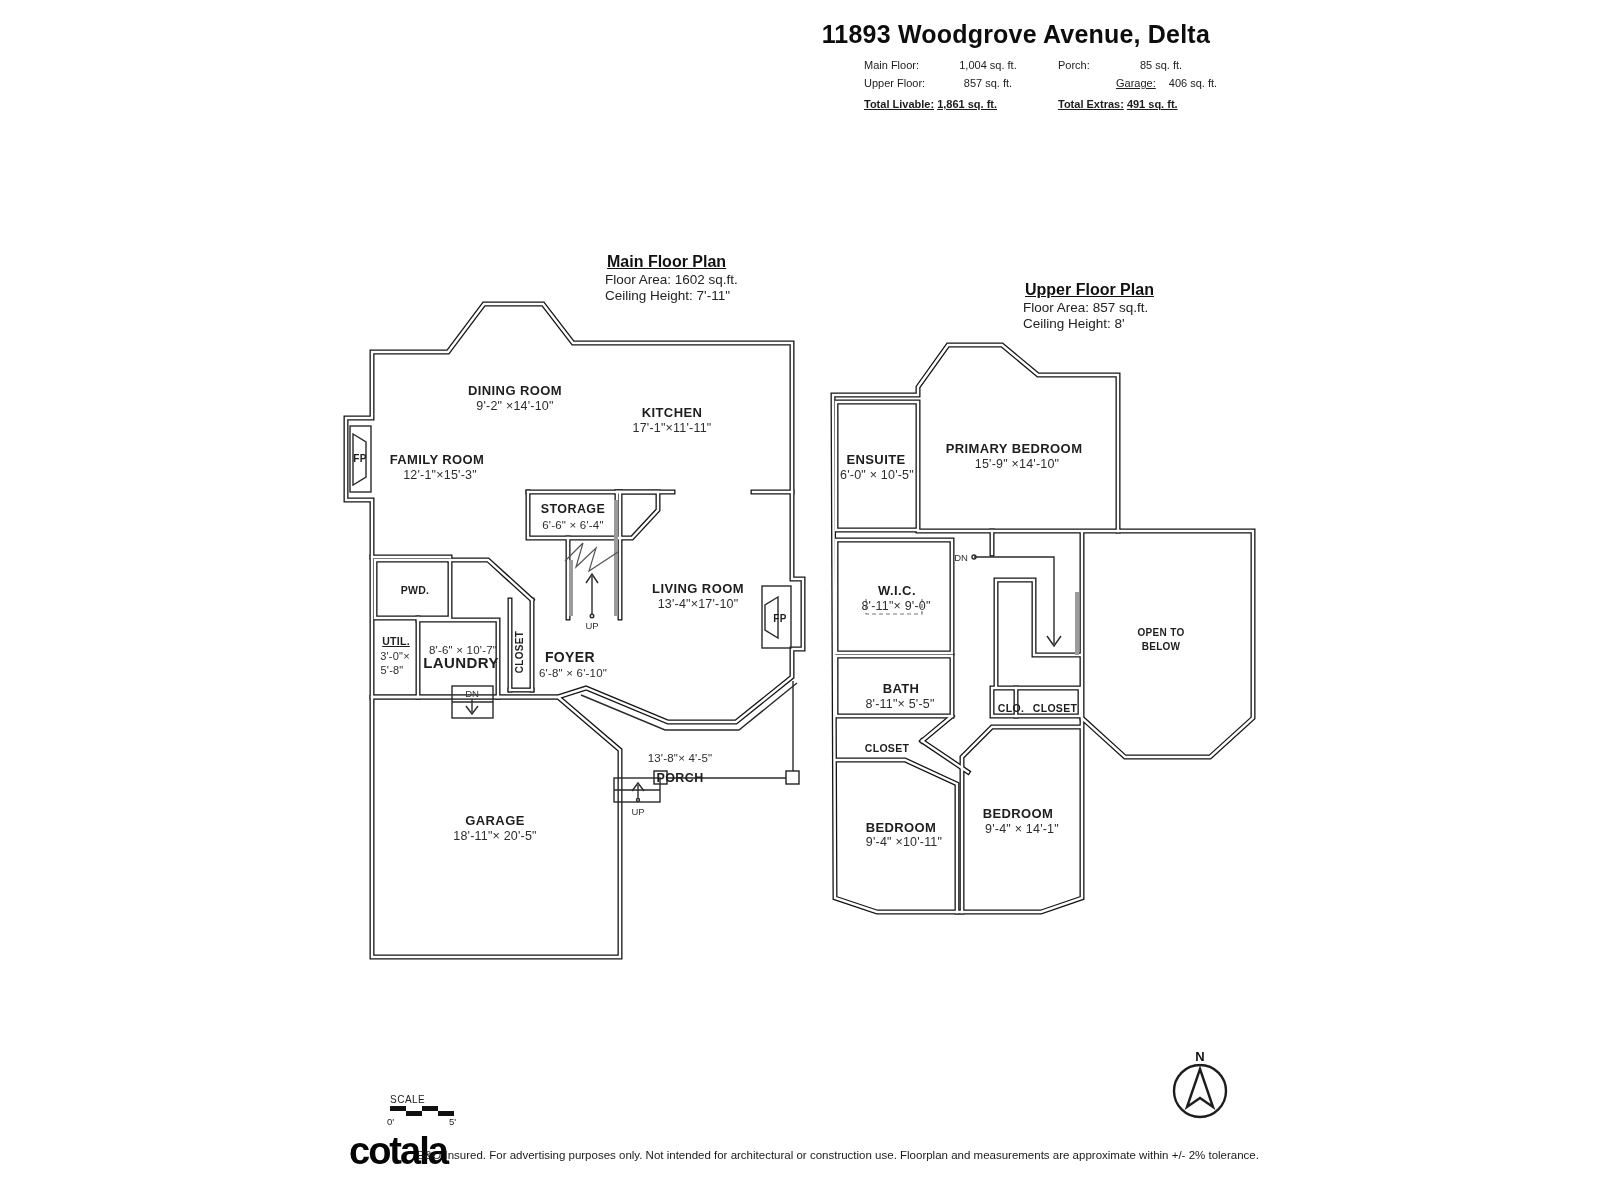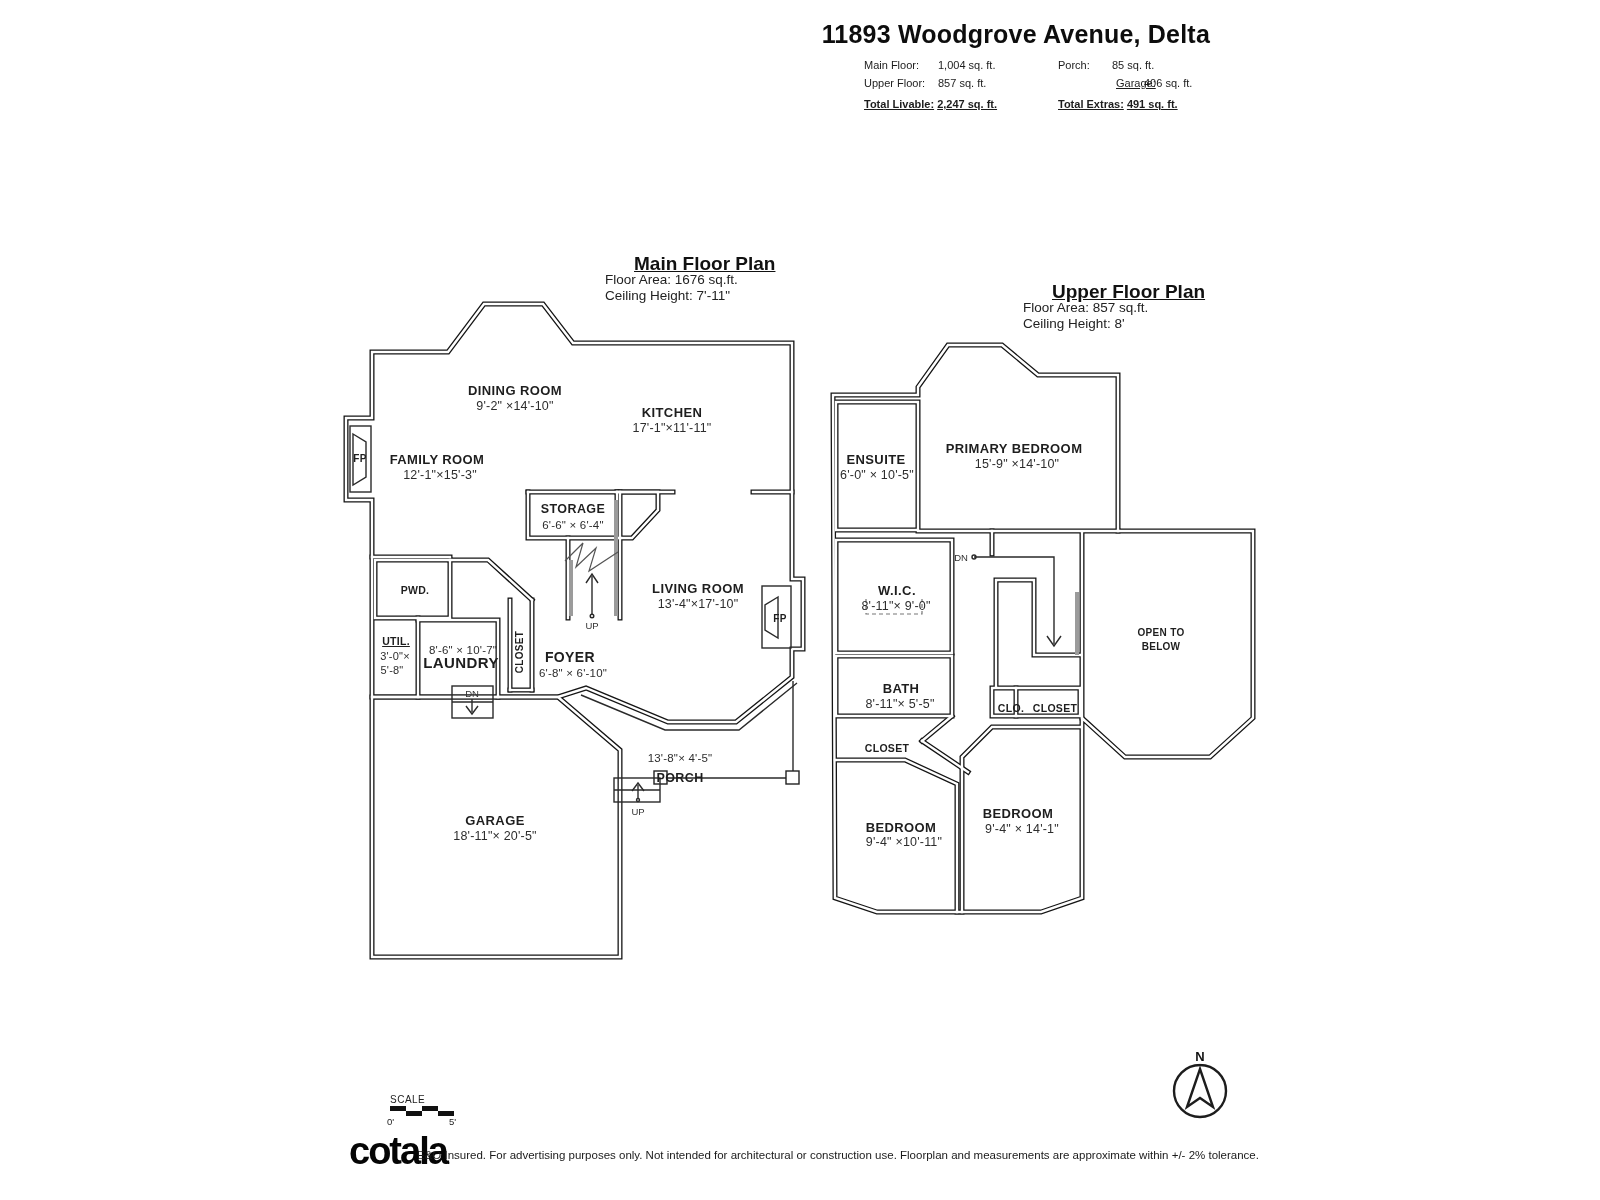--- a/index.html
+++ b/index.html
@@ -16,23 +16,23 @@
   .sbar{fill:#111;}
   .lbl{position:absolute;transform:translate(-50%,-50%);white-space:nowrap;text-align:center;color:#1e1e1e;}
   .rname{font-weight:bold;font-size:13px;letter-spacing:.4px;}
   .rdims{font-size:12.5px;color:#2d2d2d;letter-spacing:.2px;}
   .sm{font-weight:bold;font-size:10px;letter-spacing:.3px;}
   .sm2{font-weight:bold;font-size:10.5px;letter-spacing:.3px;}
   .tiny{font-size:9.5px;color:#333;}
   .rot{transform:translate(-50%,-50%) rotate(-90deg);}
   .hdr-title{position:absolute;left:700px;top:20px;width:510px;text-align:right;font-size:25px;font-weight:bold;color:#0d0d0d;letter-spacing:.2px;}
   .stat{position:absolute;font-size:11px;color:#1c1c1c;}
-  .statv{text-align:left;}
+  .statv{text-align:center;}
   .stat b{font-weight:bold;text-decoration:underline;}
-  .plan-title{position:absolute;font-size:19px;font-weight:bold;text-decoration:underline;color:#111;margin-left:27px;}
+  .plan-title{position:absolute;font-size:16px;font-weight:bold;text-decoration:underline;color:#111;}
   .plan-sub{position:absolute;font-size:13.5px;color:#222;}
   .logo{position:absolute;left:349px;top:1130px;font-size:38px;font-weight:bold;letter-spacing:-2px;color:#050505;}
   .logo-mark{font-size:12px;letter-spacing:0;vertical-align:baseline;}
   .disclaimer{position:absolute;left:417px;top:1149px;font-size:11.5px;color:#1a1a1a;}
   .scale-lbl{position:absolute;left:390px;top:1094px;font-size:10px;color:#222;letter-spacing:.5px;}
   .scale-num{position:absolute;font-size:9.5px;color:#222;}
   .north-n{position:absolute;left:1200px;top:1056px;transform:translate(-50%,-50%);font-size:13px;font-weight:bold;color:#111;background:#fff;padding:0 3px;}
 </style>
 </head>
 <body>
@@ -163,25 +163,25 @@
 <div class="hdr-title">11893 Woodgrove Avenue, Delta</div>
 
 <div class="stat" style="left:864px;top:59px;">Main Floor:</div>
 <div class="stat statv" style="left:938px;top:59px;width:100px;">1,004 sq. ft.</div>
 <div class="stat" style="left:864px;top:77px;">Upper Floor:</div>
 <div class="stat statv" style="left:938px;top:77px;width:100px;">857 sq. ft.</div>
 <div class="stat" style="left:1058px;top:59px;">Porch:</div>
 <div class="stat statv" style="left:1112px;top:59px;width:98px;">85 sq. ft.</div>
 <div class="stat" style="left:1116px;top:77px;text-decoration:underline;">Garage:</div>
 <div class="stat statv" style="left:1144px;top:77px;width:98px;">406 sq. ft.</div>
-<div class="stat" style="left:864px;top:98px;"><b>Total Livable:</b> <b>2,247 sq. ft.</b></div>
+<div class="stat" style="left:864px;top:98px;"><b>Total Livable:</b> <b>1,861 sq. ft.</b></div>
 <div class="stat" style="left:1058px;top:98px;"><b>Total Extras:</b> <b>491 sq. ft.</b></div>
 
 <div class="plan-title" style="left:607px;top:253px;">Main Floor Plan</div>
-<div class="plan-sub" style="left:605px;top:272px;">Floor Area: 1676 sq.ft.</div>
+<div class="plan-sub" style="left:605px;top:272px;">Floor Area: 1602 sq.ft.</div>
 <div class="plan-sub" style="left:605px;top:288px;">Ceiling Height: 7'-11"</div>
 
 <div class="plan-title" style="left:1025px;top:281px;">Upper Floor Plan</div>
 <div class="plan-sub" style="left:1023px;top:300px;">Floor Area: 857 sq.ft.</div>
 <div class="plan-sub" style="left:1023px;top:316px;">Ceiling Height: 8'</div>
 
 <div class="lbl rname" style="left:515px;top:390px;">DINING ROOM</div>
 <div class="lbl rdims" style="left:515px;top:406px;">9'-2" ×14'-10"</div>
 
 <div class="lbl rname" style="left:672px;top:412px;">KITCHEN</div>

